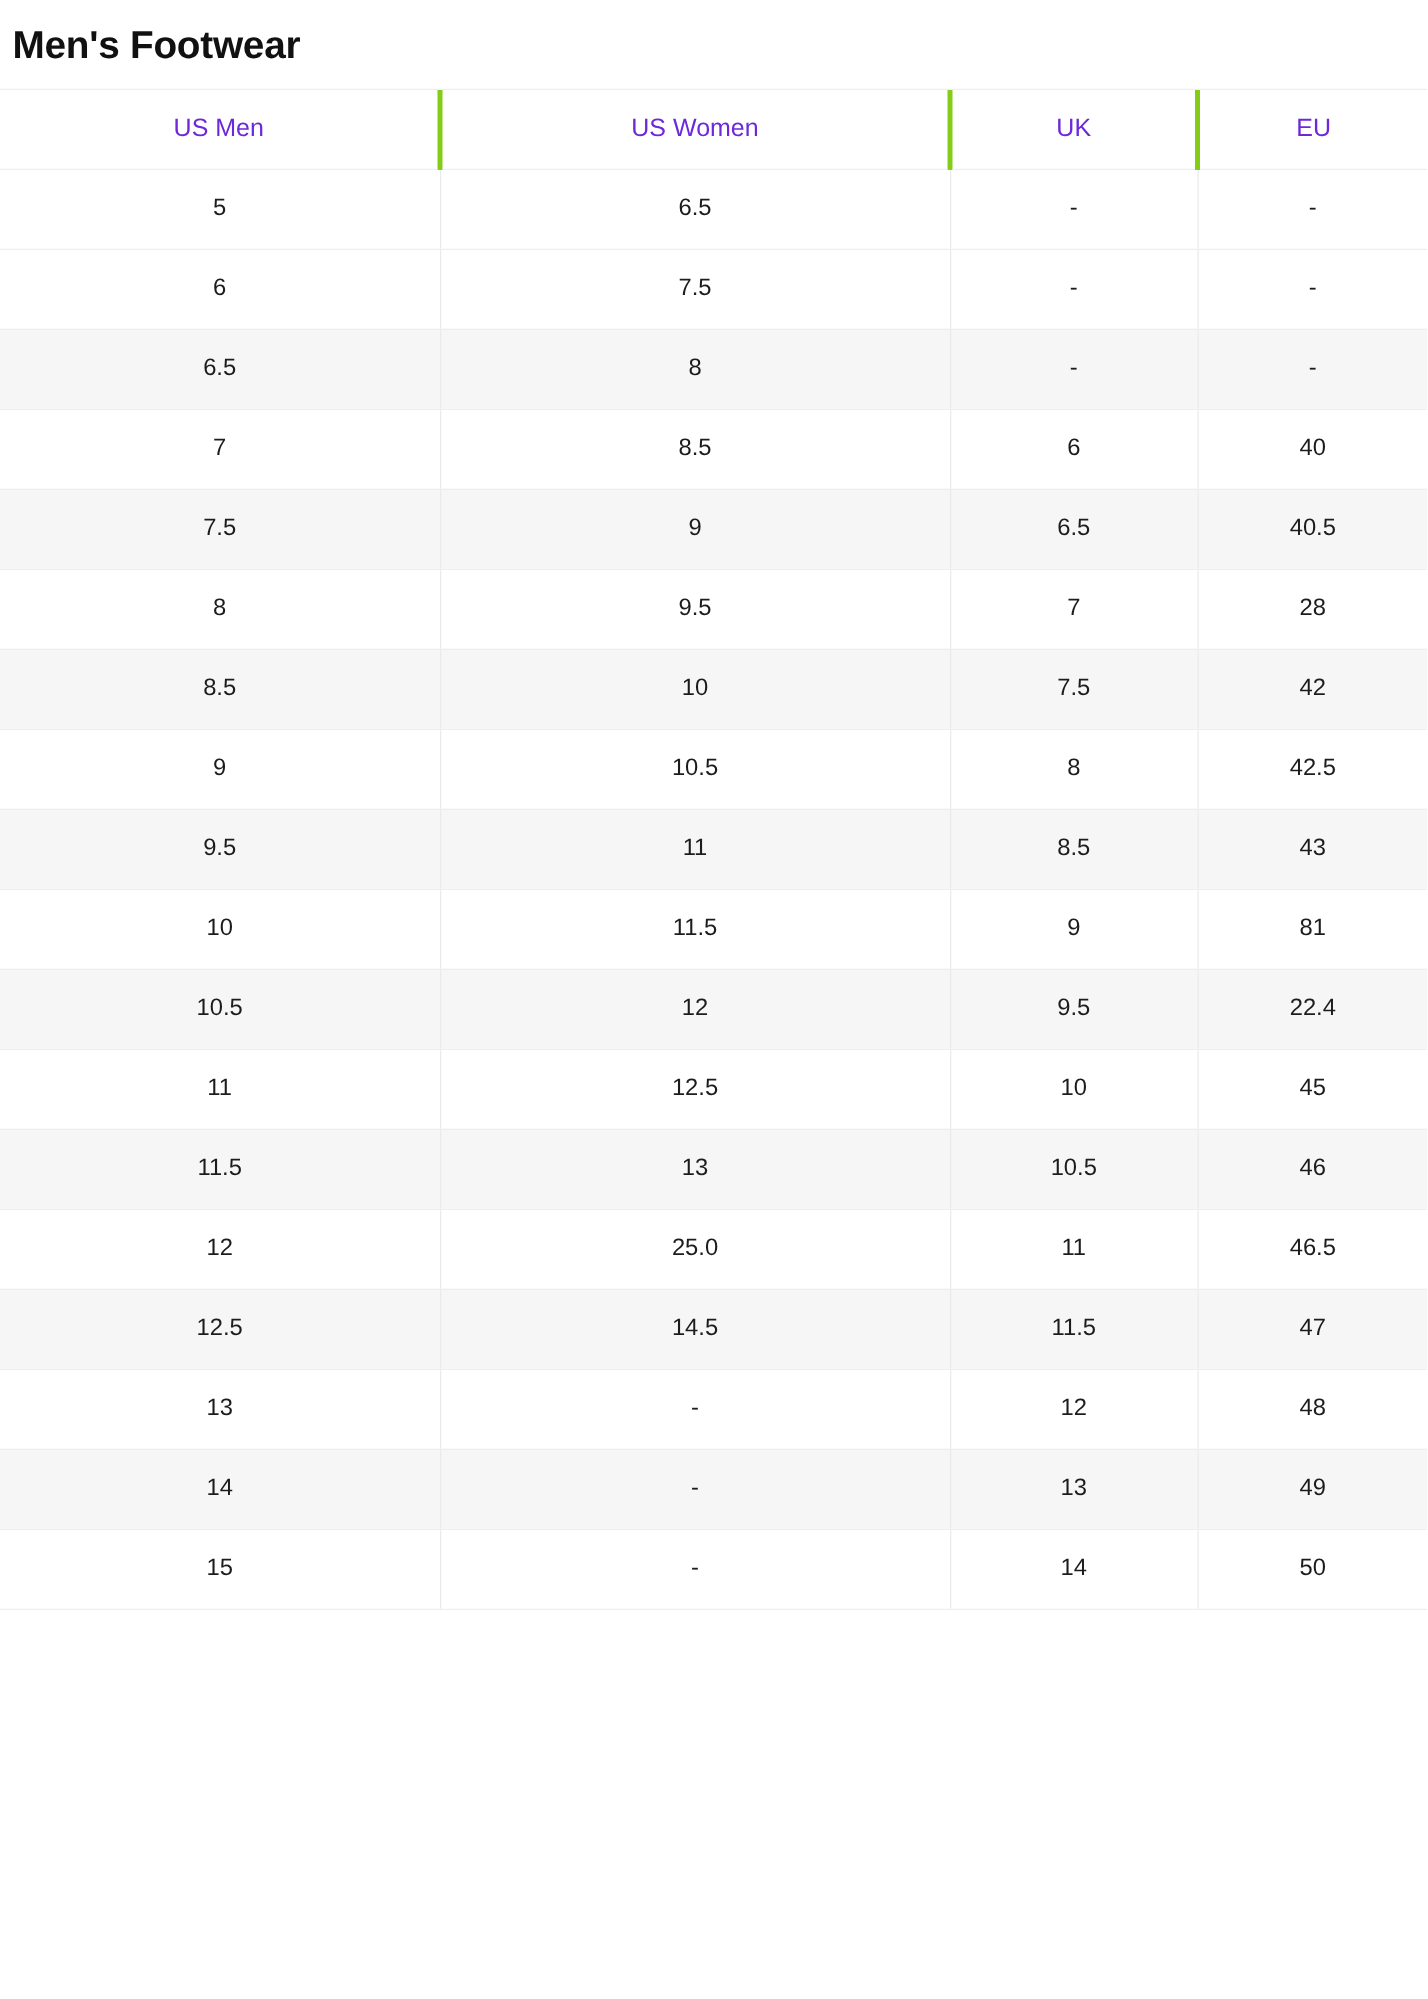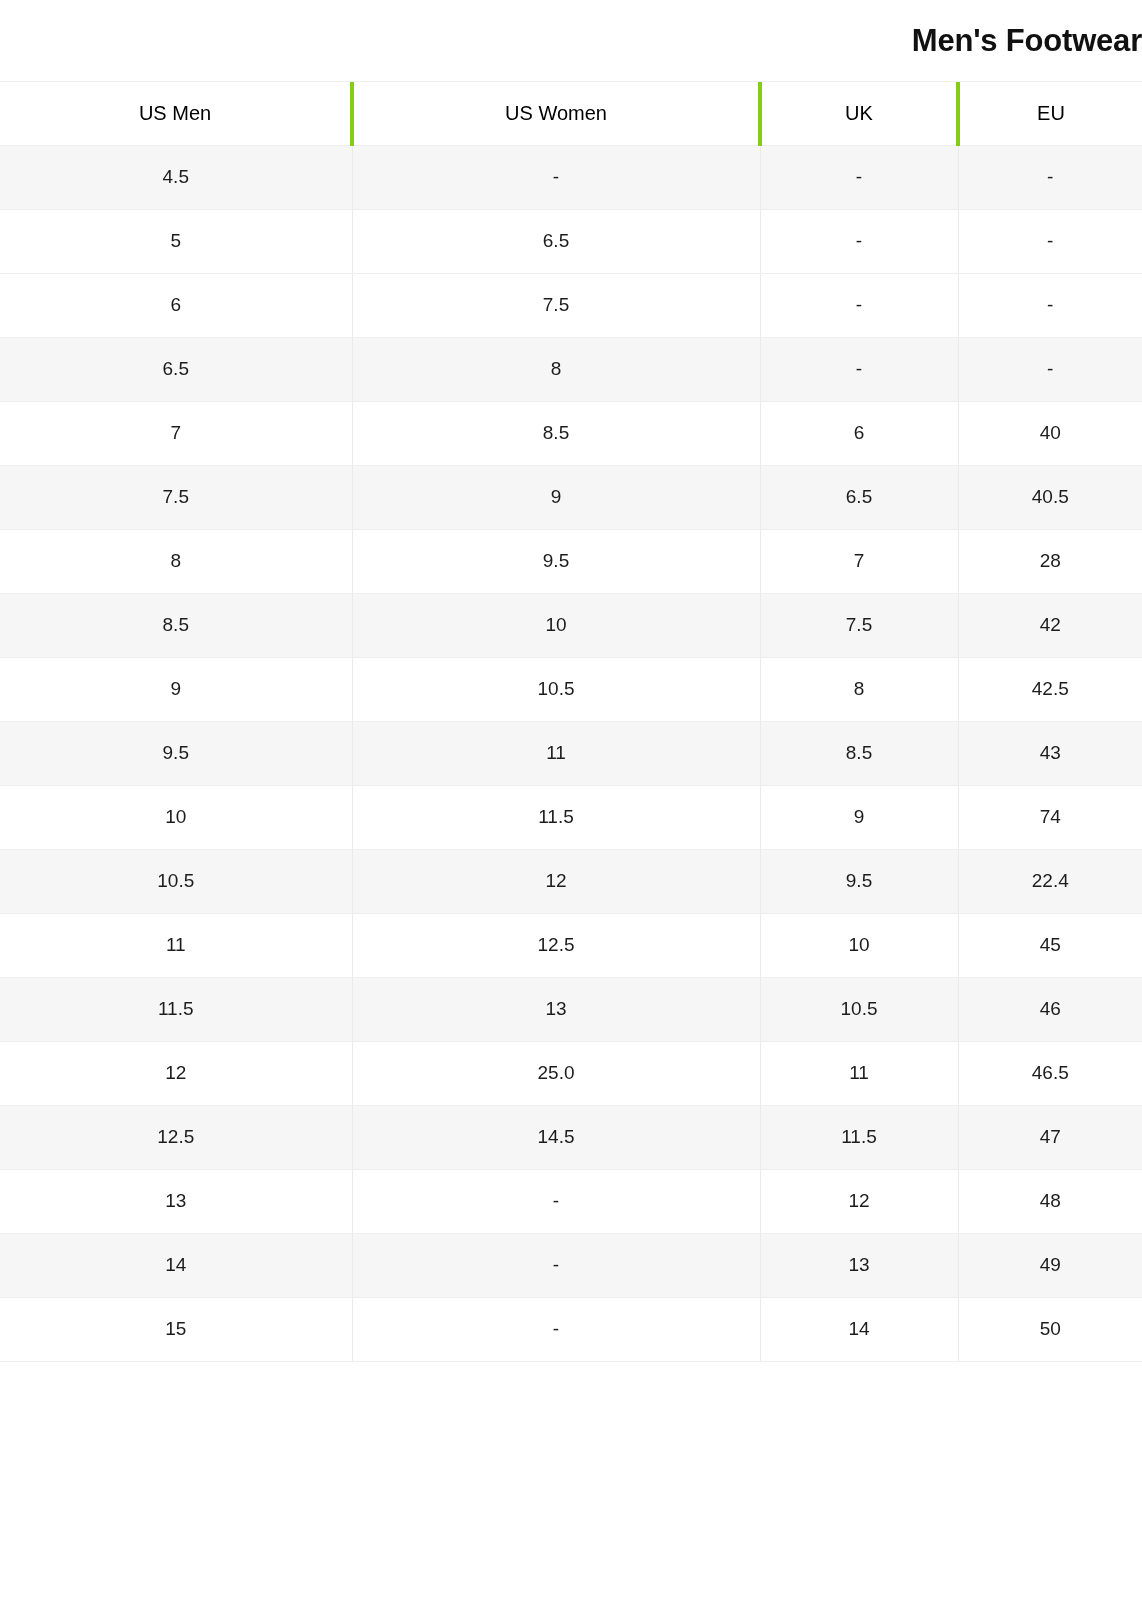--- a/index.html
+++ b/index.html
@@ -12,27 +12,26 @@
   body {
     width: 1142px;
     min-height: 1599px;
     font-family: "Liberation Sans", sans-serif;
     color: #1a1a1a;
     -webkit-font-smoothing: antialiased;
   }
 
   
   .page-header {
-    height: 82px;
+    height: 72px;
     padding: 0 0 0 10px;
     display: flex;
     align-items: center;
     border-bottom: 1px solid #eceef1;
     background: #ffffff;
-    justify-content: flex-end;
   }
   .page-title {
     font-size: 31px;
     font-weight: bold;
     line-height: 1.1;
     letter-spacing: -0.2px;
     color: #111111;
     margin: 0;
     padding-top: 2px;
   }
@@ -51,21 +50,21 @@
   }
   table.size-chart col.c-usmen   { width: 352px; }
   table.size-chart col.c-uswomen { width: 408px; }
   table.size-chart col.c-uk      { width: 198px; }
   table.size-chart col.c-eu      { width: 184px; }
 
   table.size-chart thead th {
     height: 63px;
     font-size: 20px;
     font-weight: normal;
-    color: #000000;
+    color: #6d28d9;
     text-align: center;
     vertical-align: middle;
     background: #ffffff;
     border-bottom: 1px solid #eceef1;
     padding: 0;
   }
   table.size-chart thead th.col-div {
     border-left: 4px solid #84cc16;
   }
 
@@ -105,26 +104,20 @@
     </colgroup>
     <thead>
       <tr>
           <th>US Men</th>
           <th class="col-div">US Women</th>
           <th class="col-div">UK</th>
           <th class="col-div">EU</th>
         </tr>
     </thead>
     <tbody>
-        <tr class="odd">
-          <td>4.5</td>
-          <td class="col-div">-</td>
-          <td class="col-div">-</td>
-          <td class="col-div">-</td>
-        </tr>
         <tr class="even">
           <td>5</td>
           <td class="col-div">6.5</td>
           <td class="col-div">-</td>
           <td class="col-div">-</td>
         </tr>
         <tr class="even">
           <td>6</td>
           <td class="col-div">7.5</td>
           <td class="col-div">-</td>
@@ -169,21 +162,21 @@
         <tr class="odd">
           <td>9.5</td>
           <td class="col-div">11</td>
           <td class="col-div">8.5</td>
           <td class="col-div">43</td>
         </tr>
         <tr class="even">
           <td>10</td>
           <td class="col-div">11.5</td>
           <td class="col-div">9</td>
-          <td class="col-div">74</td>
+          <td class="col-div">81</td>
         </tr>
         <tr class="odd">
           <td>10.5</td>
           <td class="col-div">12</td>
           <td class="col-div">9.5</td>
           <td class="col-div">22.4</td>
         </tr>
         <tr class="even">
           <td>11</td>
           <td class="col-div">12.5</td>

